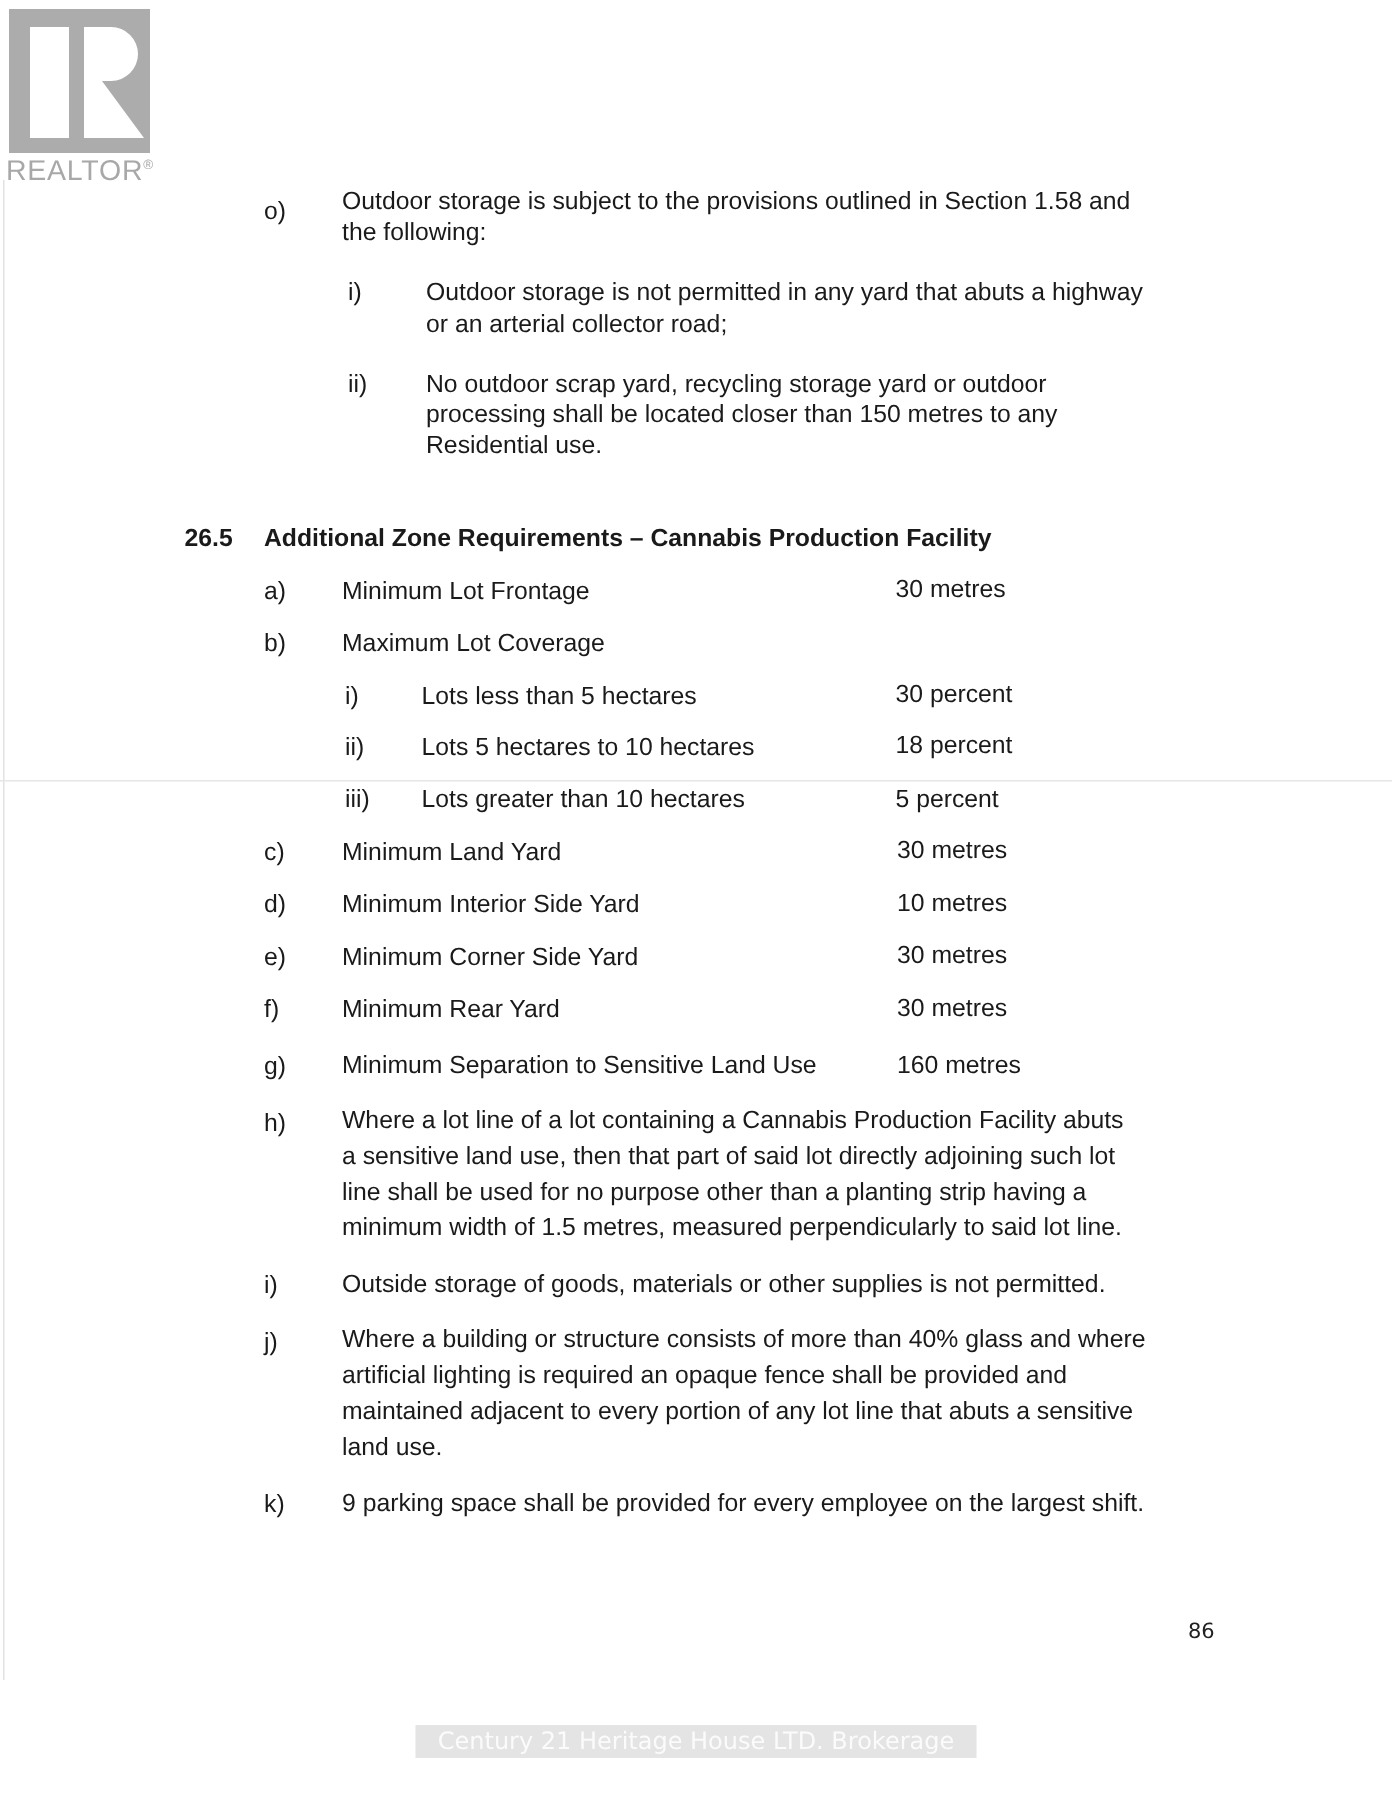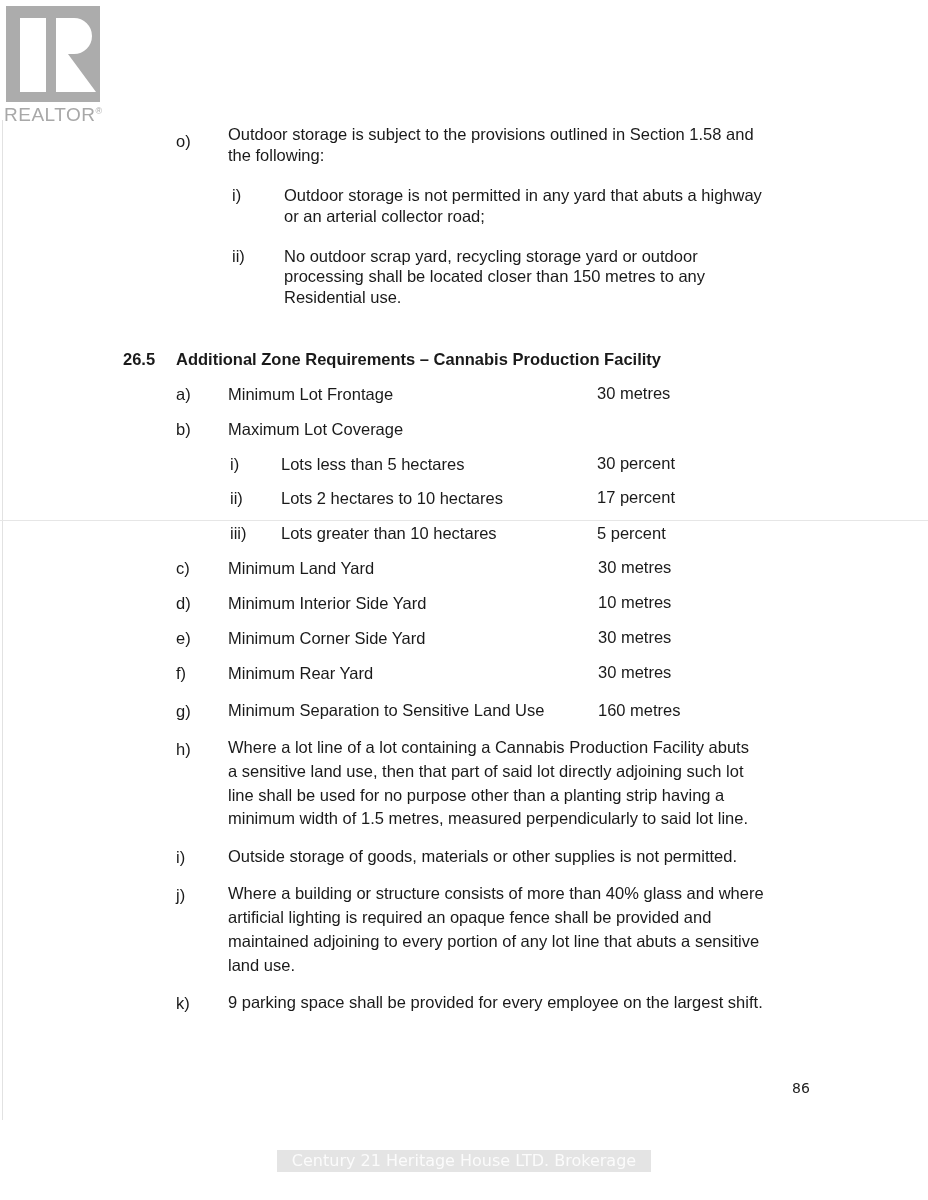--- a/index.html
+++ b/index.html
@@ -59,22 +59,22 @@
   <div class="t" style="left:597px;top:383px">30 metres</div>
 
   <div class="t" style="left:176px;top:419px">b)</div>
   <div class="t" style="left:228px;top:419px">Maximum Lot Coverage</div>
 
   <div class="t" style="left:230px;top:454px">i)</div>
   <div class="t" style="left:281px;top:454px">Lots less than 5 hectares</div>
   <div class="t" style="left:597px;top:453px">30 percent</div>
 
   <div class="t" style="left:230px;top:488px">ii)</div>
-  <div class="t" style="left:281px;top:488px">Lots 2 hectares to 10 hectares</div>
-  <div class="t" style="left:597px;top:487px">17 percent</div>
+  <div class="t" style="left:281px;top:488px">Lots 5 hectares to 10 hectares</div>
+  <div class="t" style="left:597px;top:487px">18 percent</div>
 
   <div class="t" style="left:230px;top:523px">iii)</div>
   <div class="t" style="left:281px;top:523px">Lots greater than 10 hectares</div>
   <div class="t" style="left:597px;top:523px">5 percent</div>
 
   <div class="t" style="left:176px;top:558px">c)</div>
   <div class="t" style="left:228px;top:558px">Minimum Land Yard</div>
   <div class="t" style="left:598px;top:557px">30 metres</div>
 
   <div class="t" style="left:176px;top:593px">d)</div>
@@ -99,20 +99,20 @@
 <div class="t" style="left:228px;top:761px">a sensitive land use, then that part of said lot directly  adjoining such lot</div>
 <div class="t" style="left:228px;top:785px">line shall be used for no purpose other than a planting  strip having a</div>
 <div class="t" style="left:228px;top:808px">minimum width of 1.5 metres, measured perpendicularly to  said lot line.</div>
 
 <div class="t" style="left:176px;top:847px">i)</div>
 <div class="t" style="left:228px;top:846px">Outside storage of goods, materials or other supplies is not permitted.</div>
 
 <div class="t" style="left:176px;top:885px">j)</div>
 <div class="t" style="left:228px;top:883px">Where a building or structure consists of more than 40% glass and where</div>
 <div class="t" style="left:228px;top:907px">artificial lighting is required an opaque fence shall be provided and</div>
-<div class="t" style="left:228px;top:931px">maintained adjoining to every portion of any lot line that abuts a sensitive</div>
+<div class="t" style="left:228px;top:931px">maintained adjacent to every portion of any lot line that abuts a sensitive</div>
 <div class="t" style="left:228px;top:955px">land use.</div>
 
 <div class="t" style="left:176px;top:993px">k)</div>
 <div class="t" style="left:228px;top:992px">9 parking space shall be provided for every employee on the largest shift.</div>
 
 <div class="page-num">86</div>
 <div class="watermark">Century 21 Heritage House LTD. Brokerage</div>
 
 </body></html>

